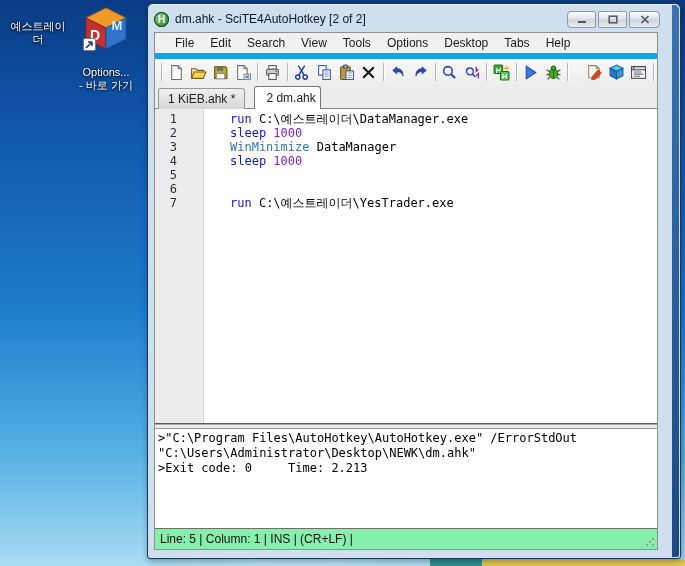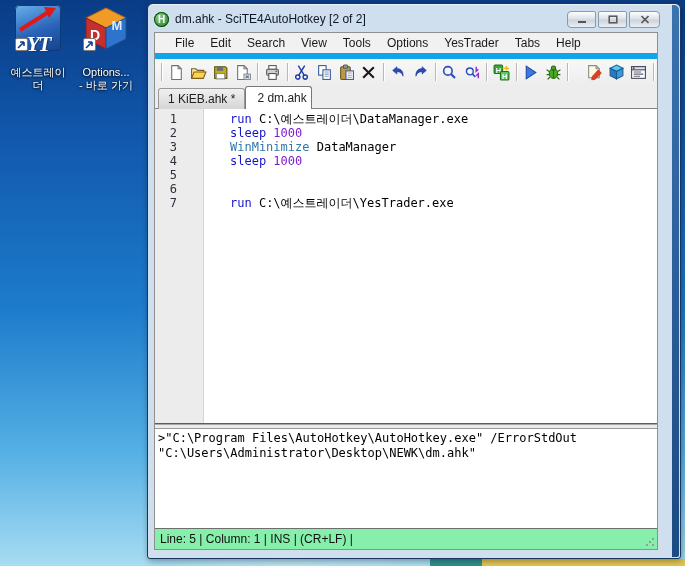--- a/index.html
+++ b/index.html
@@ -60,21 +60,21 @@
     display:flex;align-items:center;padding-left:12px;font-size:12px;color:#1a1a1a;}
   .menu-item{padding:0 8px;line-height:20px;}
   .toolbar{height:26px;flex:0 0 auto;background:linear-gradient(180deg,#f8f8f8,#ededed);
     display:flex;align-items:center;padding-left:3px;}
   .tb-btn{width:23px;height:22px;display:flex;align-items:center;justify-content:center;border-radius:2px;}
   .tb-btn svg{width:17px;height:17px;}
   .tb-sep{width:1px;height:18px;background:#b8b8b8;margin:0 3px;box-shadow:1px 0 0 #fff;}
   .tb-gap{width:12px;}
   .tabbar{height:23px;flex:0 0 auto;background:#ededed;border-bottom:1px solid #848484;
     display:flex;align-items:flex-end;padding-left:3px;font-size:12px;}
-  .tab{position:relative;bottom:-1px;margin-right:0;padding:3px 9px 3px 9px;
+  .tab{position:relative;bottom:-1px;margin-right:9px;padding:3px 9px 3px 9px;
     background:linear-gradient(180deg,#f0f0f0,#d6d6d6);border:1px solid #989898;
     border-bottom:none;border-radius:3px 3px 0 0;color:#222;white-space:nowrap;}
   .tab.active{background:#fff;padding:4px 4px 4px 11px;border-color:#787878;z-index:3;}
 
   
   .editor{flex:1 1 auto;display:flex;background:#fff;overflow:hidden;
     font-family:"DejaVu Sans Mono","Liberation Mono",monospace;font-size:12px;line-height:14px;}
   .gutter{width:48px;flex:0 0 auto;background:#ececec;border-right:1px solid #d6d6d6;
     padding-top:3px;text-align:right;color:#30303a;}
   .gutter .ln{padding-right:26px;height:14px;}
@@ -103,33 +103,20 @@
 </style>
 </head>
 <body>
 
 <div class="screen">
 
   <div class="sliver teal"></div>
   <div class="sliver yellow"></div>
 
   <div class="dicon" id="icon-yt">
-    <div class="art">
-      <div class="yt-box"></div>
-      <svg style="position:absolute;top:1px;left:1px" width="44" height="26" viewBox="0 0 44 26">
-        <path d="M4 24 L31 7" stroke="#e01818" stroke-width="4" fill="none"></path>
-        <polygon points="28,1 40,2 33,12" fill="#e01818"></polygon>
-      </svg>
-      <span class="yt-letters">YT</span>
-      <span class="badge">
-        <svg width="11" height="11" viewBox="0 0 11 11">
-            <path d="M2 9 L8 3 M8 3 H4 M8 3 V7" stroke="#1a3a8a" stroke-width="1.6" fill="none"></path>
-          </svg>
-      </span>
-    </div>
     <div class="lbl">
       <div>예스트레이</div>
       <div>더</div>
     </div>
   </div>
 
   <div class="dicon" id="icon-dm">
     <div class="art">
       <svg width="46" height="46" viewBox="0 0 46 46">
         <polygon points="23,3 43,13 23,23 3,13" fill="#f09a28" stroke="#b06a10"></polygon>
@@ -174,21 +161,21 @@
     </div>
 
     <div class="win-content">
       <div class="menubar">
           <span class="menu-item">File</span>
           <span class="menu-item">Edit</span>
           <span class="menu-item">Search</span>
           <span class="menu-item">View</span>
           <span class="menu-item">Tools</span>
           <span class="menu-item">Options</span>
-          <span class="menu-item">YesTrader</span>
+          <span class="menu-item">Desktop</span>
           <span class="menu-item">Tabs</span>
           <span class="menu-item">Help</span>
         </div>
       <div class="toolbar">
           <div class="tb-sep"></div>
           <span class="tb-btn">
             <svg viewBox="0 0 16 16">
               <path d="M3.5 1.5h6l3 3v10h-9z" fill="#fff" stroke="#707070"></path>
               <path d="M9.5 1.5v3h3" fill="none" stroke="#707070"></path>
             </svg>
@@ -340,21 +327,21 @@
             <div class="ln">4</div>
             <div class="ln">5</div>
             <div class="ln">6</div>
             <div class="ln">7</div>
           </div>
         <div class="fold-margin"></div>
         <div class="code"><div class="code-line"><span class="tok-keyword">run</span><span class="tok-plain"> C:\예스트레이더\DataManager.exe</span></div><div class="code-line"><span class="tok-keyword">sleep</span><span class="tok-plain"> </span><span class="tok-number">1000</span></div><div class="code-line"><span class="tok-command">WinMinimize</span><span class="tok-plain"> DataManager</span></div><div class="code-line"><span class="tok-keyword">sleep</span><span class="tok-plain"> </span><span class="tok-number">1000</span></div><div class="code-line">&nbsp;</div><div class="code-line">&nbsp;</div><div class="code-line"><span class="tok-keyword">run</span><span class="tok-plain"> C:\예스트레이더\YesTrader.exe</span></div></div>
       </div>
 
       <div class="splitter"></div>
-      <div class="output"><div>&gt;"C:\Program Files\AutoHotkey\AutoHotkey.exe" /ErrorStdOut</div><div>"C:\Users\Administrator\Desktop\NEWK\dm.ahk"</div></div>
+      <div class="output"><div>&gt;"C:\Program Files\AutoHotkey\AutoHotkey.exe" /ErrorStdOut</div><div>"C:\Users\Administrator\Desktop\NEWK\dm.ahk"</div><div>&gt;Exit code: 0     Time: 2.213</div></div>
 
       <div class="statusbar">
         <span>Line: 5 | Column: 1 | INS | (CR+LF) |</span>
         <span class="grip"></span>
       </div>
     </div>
   </div>
 </div>
 
 </body></html>

